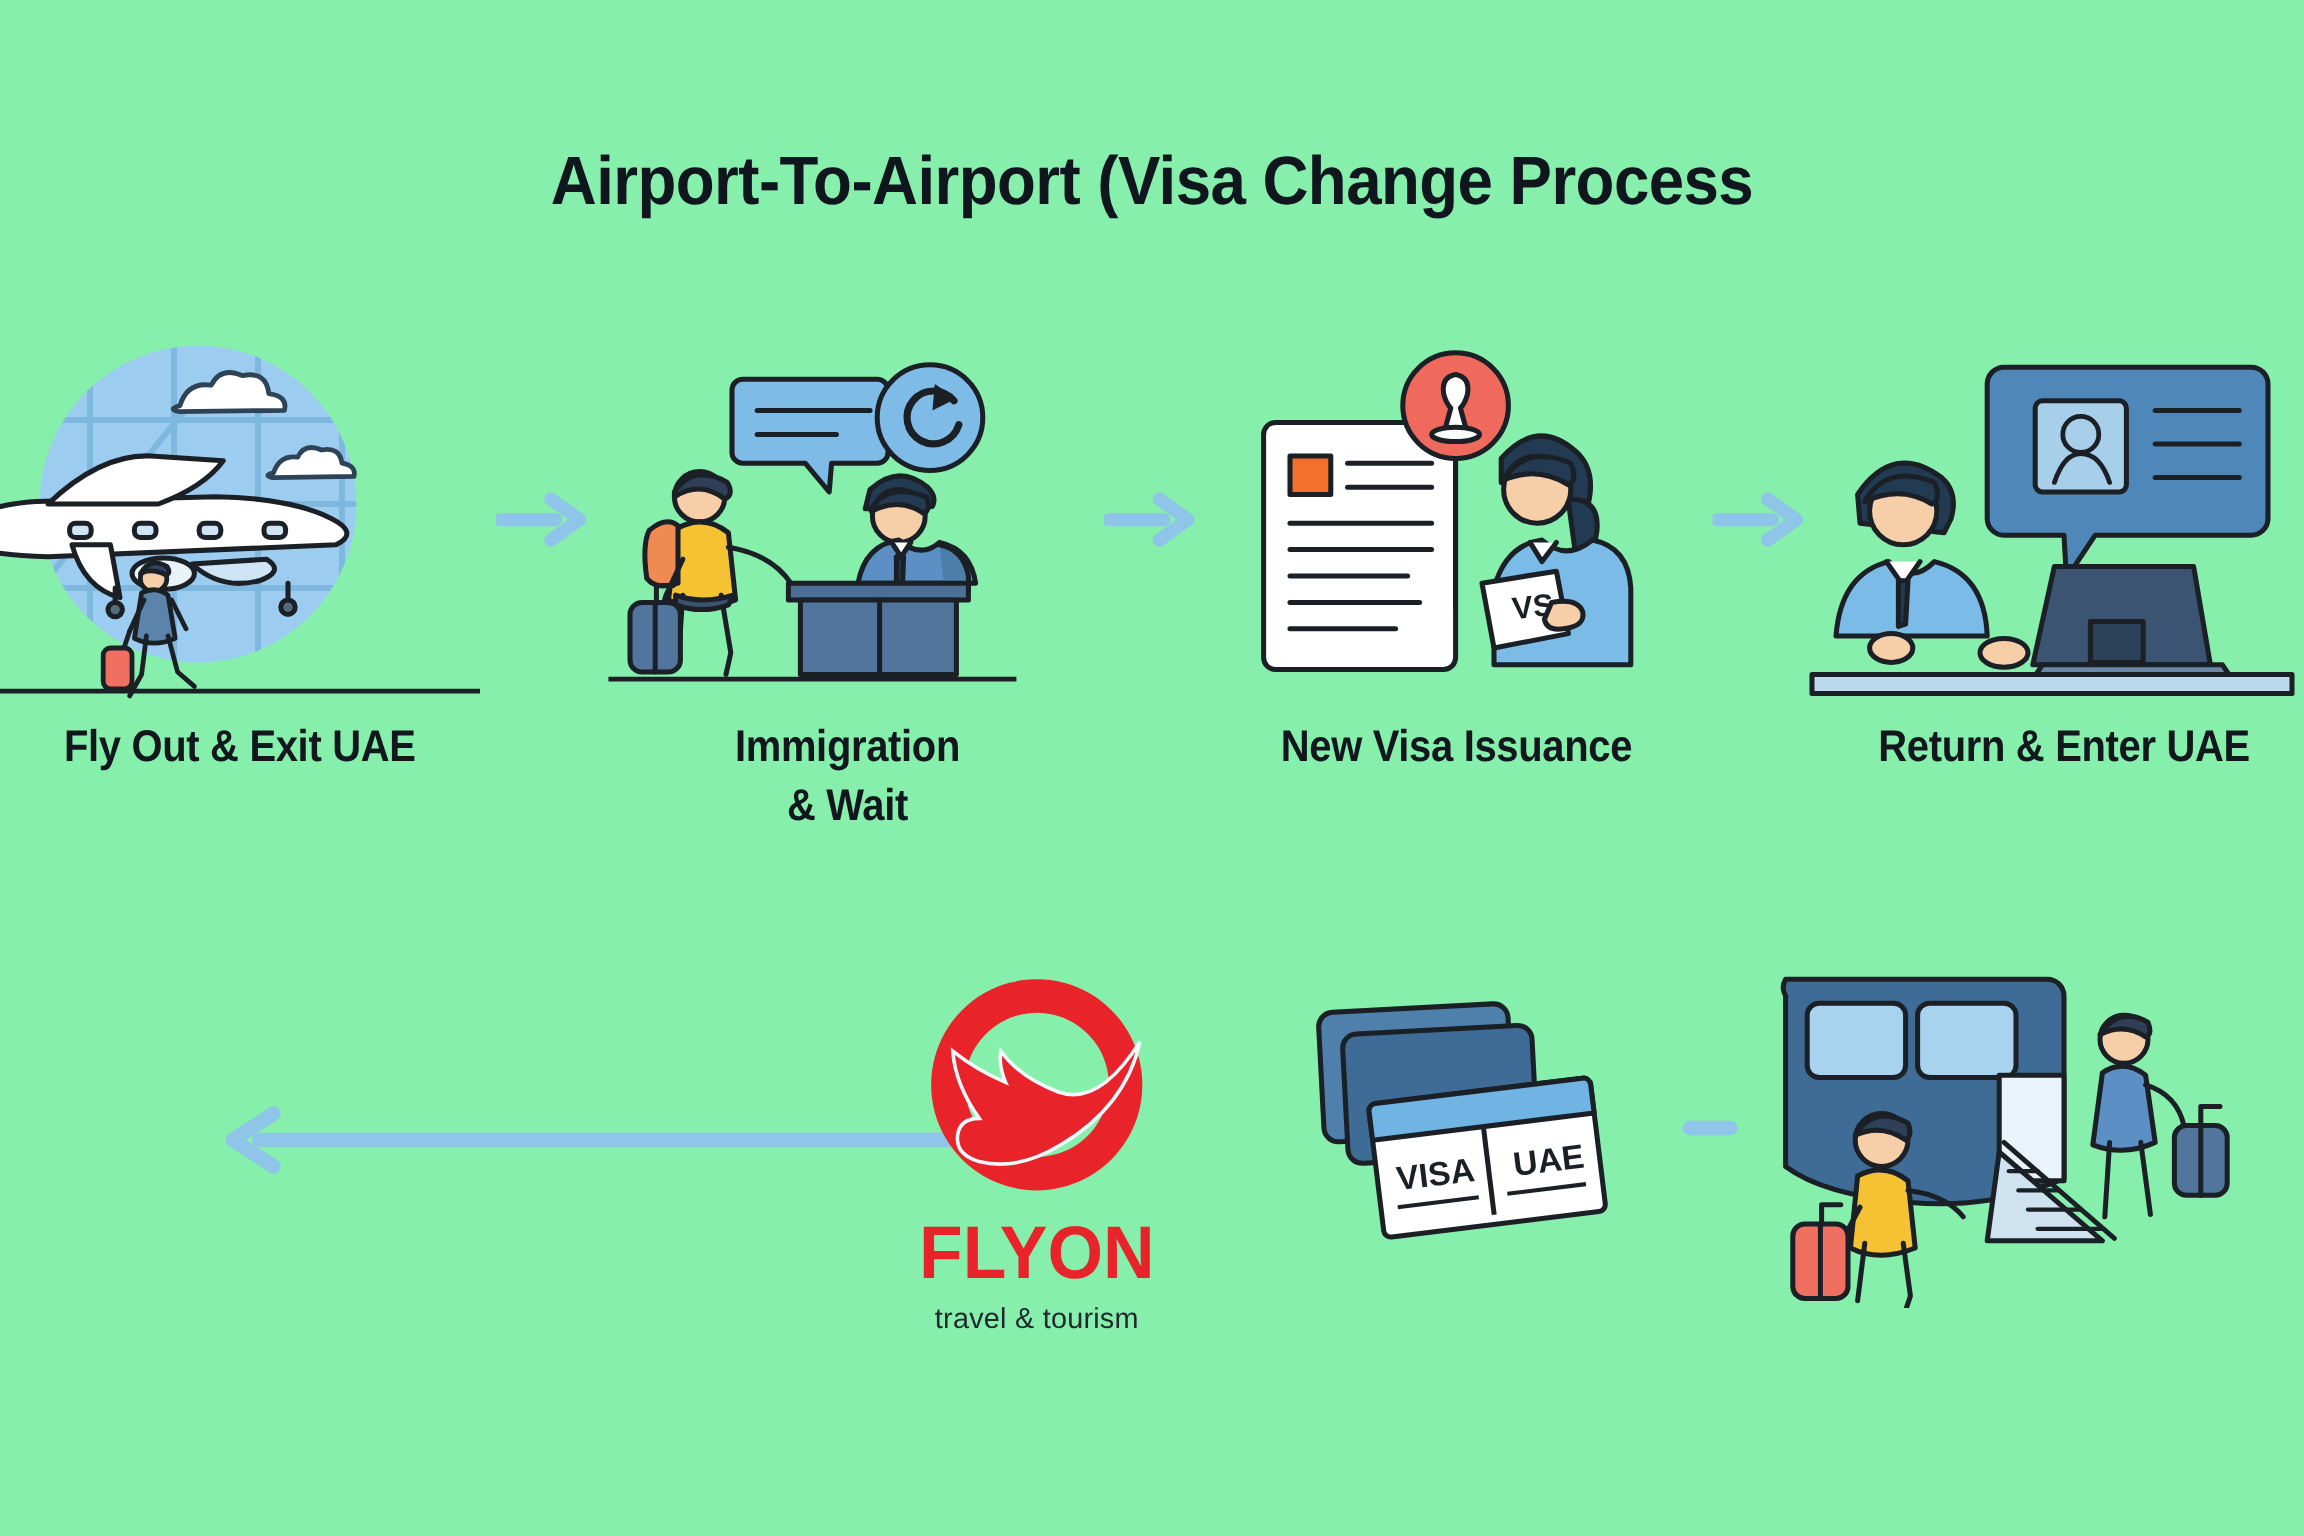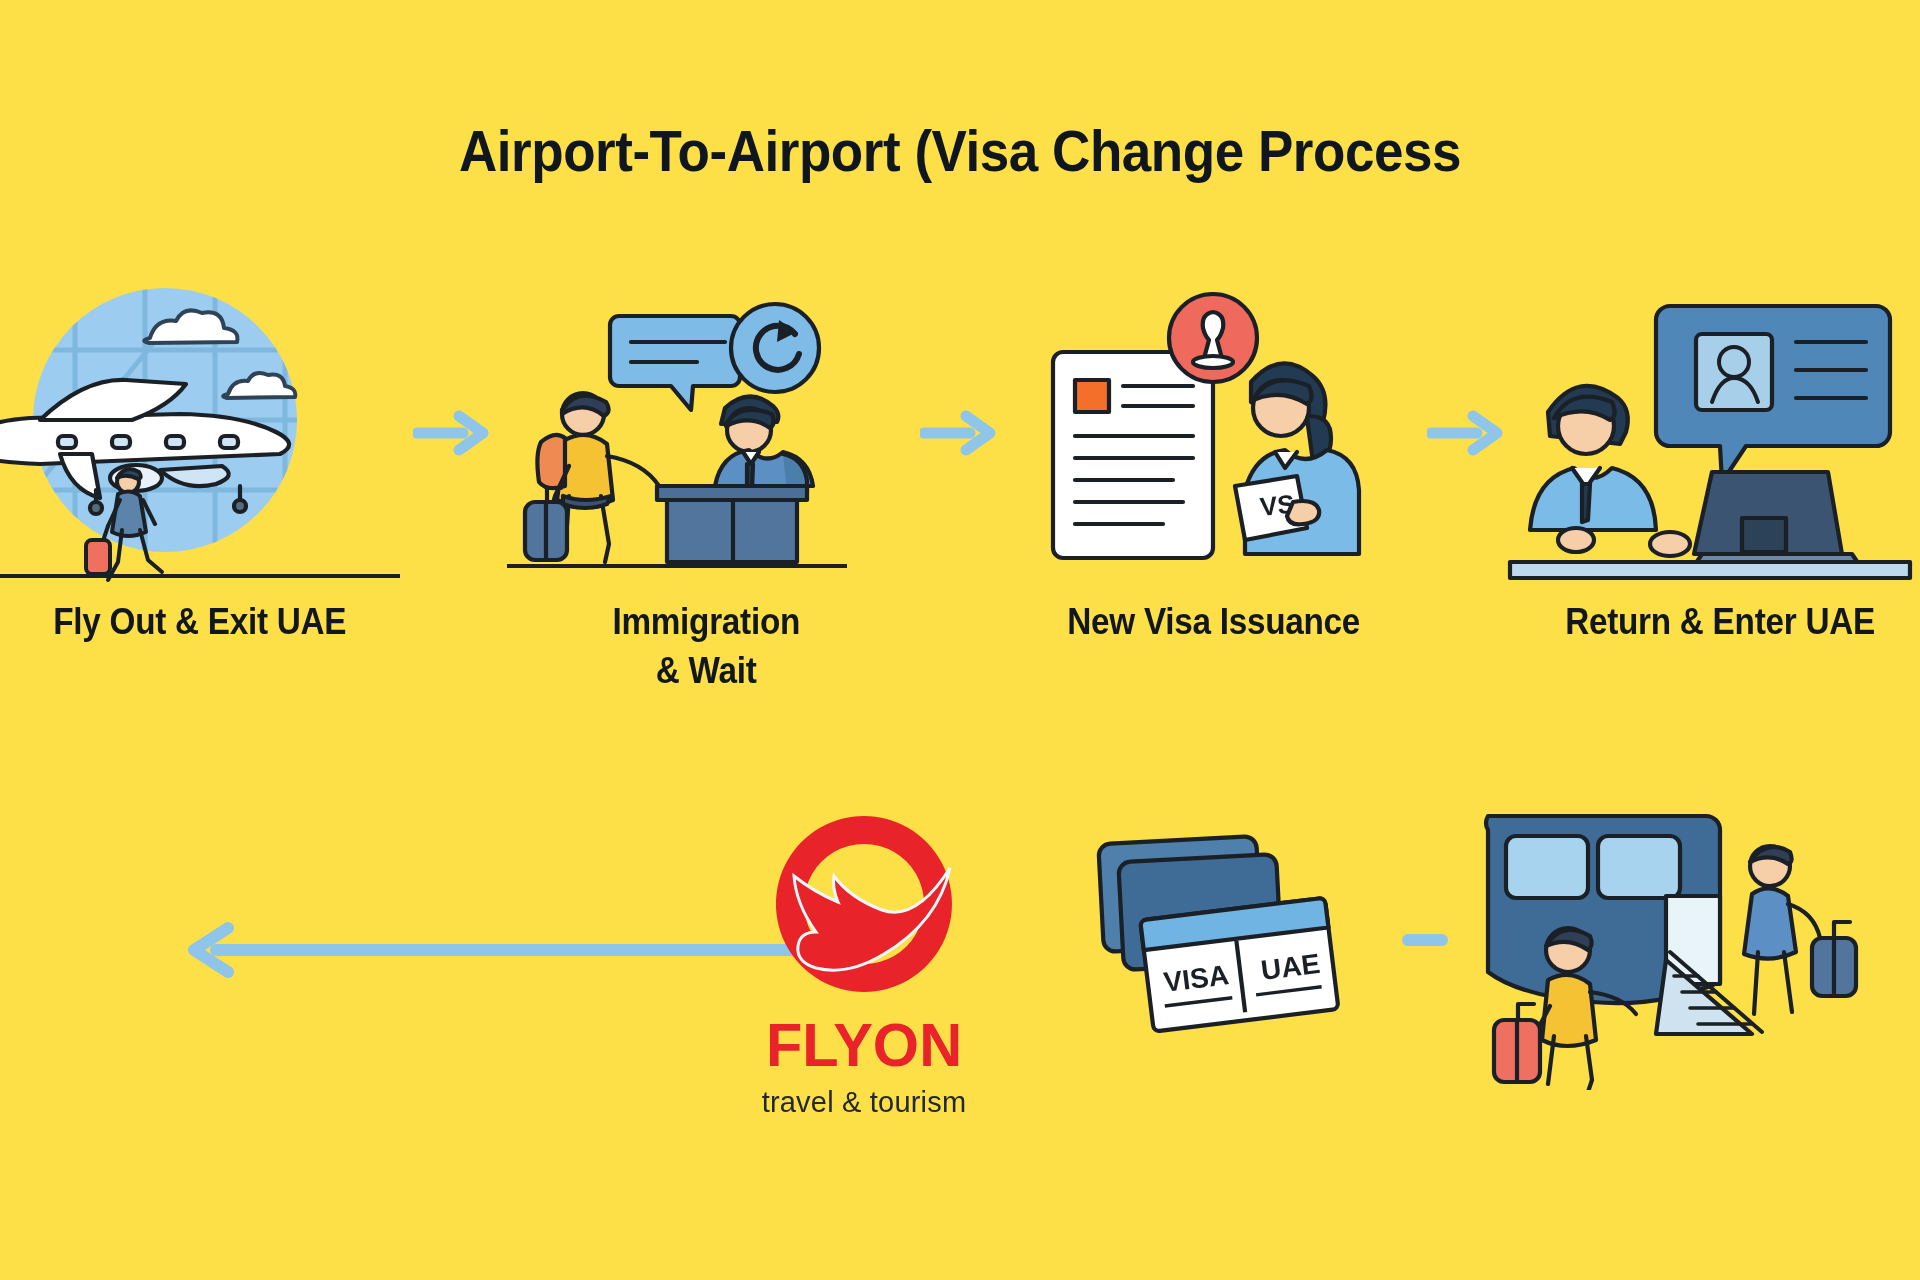--- a/index.html
+++ b/index.html
@@ -4,21 +4,21 @@
 <title>Airport-To-Airport Visa Change Process</title>
 <style>
   * { margin:0; padding:0; box-sizing:border-box; }
   html,body { width:1920px; height:1280px; }
   body {
     background:#eef7fb;
     font-family:"Liberation Sans", sans-serif;
     overflow:hidden;
     position:relative;
   }
-  .canvas { position:relative; width:1920px; height:1280px; background:#fde047; }
+  .canvas { position:relative; width:1920px; height:1280px; background:#86efac; }
 
   
   .title {
     position:absolute;
     top:118px; left:0; width:1920px;
     text-align:center;
     font-size:57px;
     font-weight:bold;
     letter-spacing:-0.5px;
     color:#10161d;
@@ -69,21 +69,21 @@
     position:absolute; left:714px; top:-10px;
     width:300px; text-align:center;
   }
   .logo-mark { width:220px; height:200px; margin:0 auto; }
   .logo-word {
     font-size:62px; font-weight:bold; color:#e8232a;
     letter-spacing:0px; line-height:1; margin-top:4px;
     transform:scaleX(0.96);
   }
   .logo-sub {
-    font-size:29px; color:#22282e; margin-top:10px;
+    font-size:24px; color:#22282e; margin-top:10px;
     letter-spacing:0.2px;
   }
   .cards { position:absolute; left:1095px; top:10px; width:280px; height:230px; }
   .dash { position:absolute; left:1400px; top:110px; }
   .plane-board { position:absolute; left:1470px; top:-20px; width:420px; height:290px; }
 </style>
 </head>
 <body>
 
 <div class="canvas">

